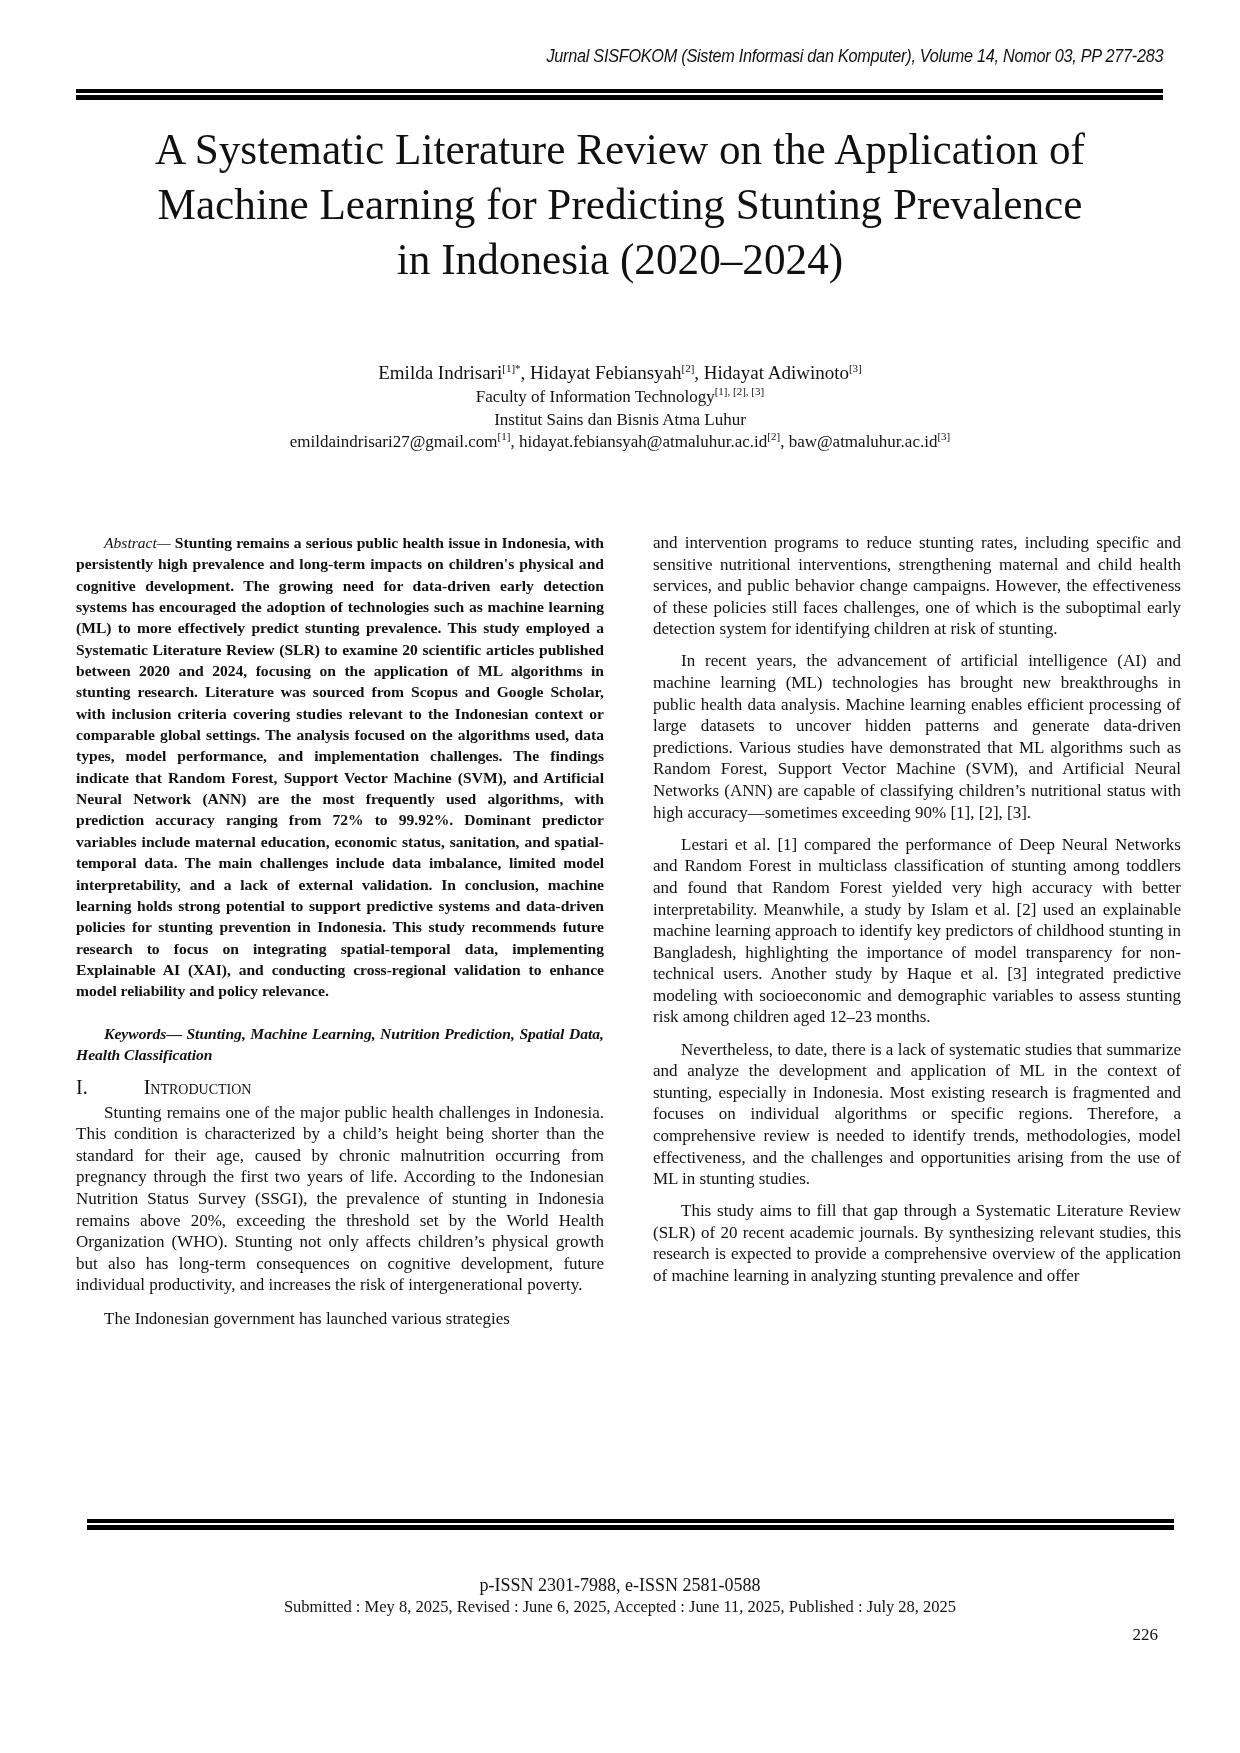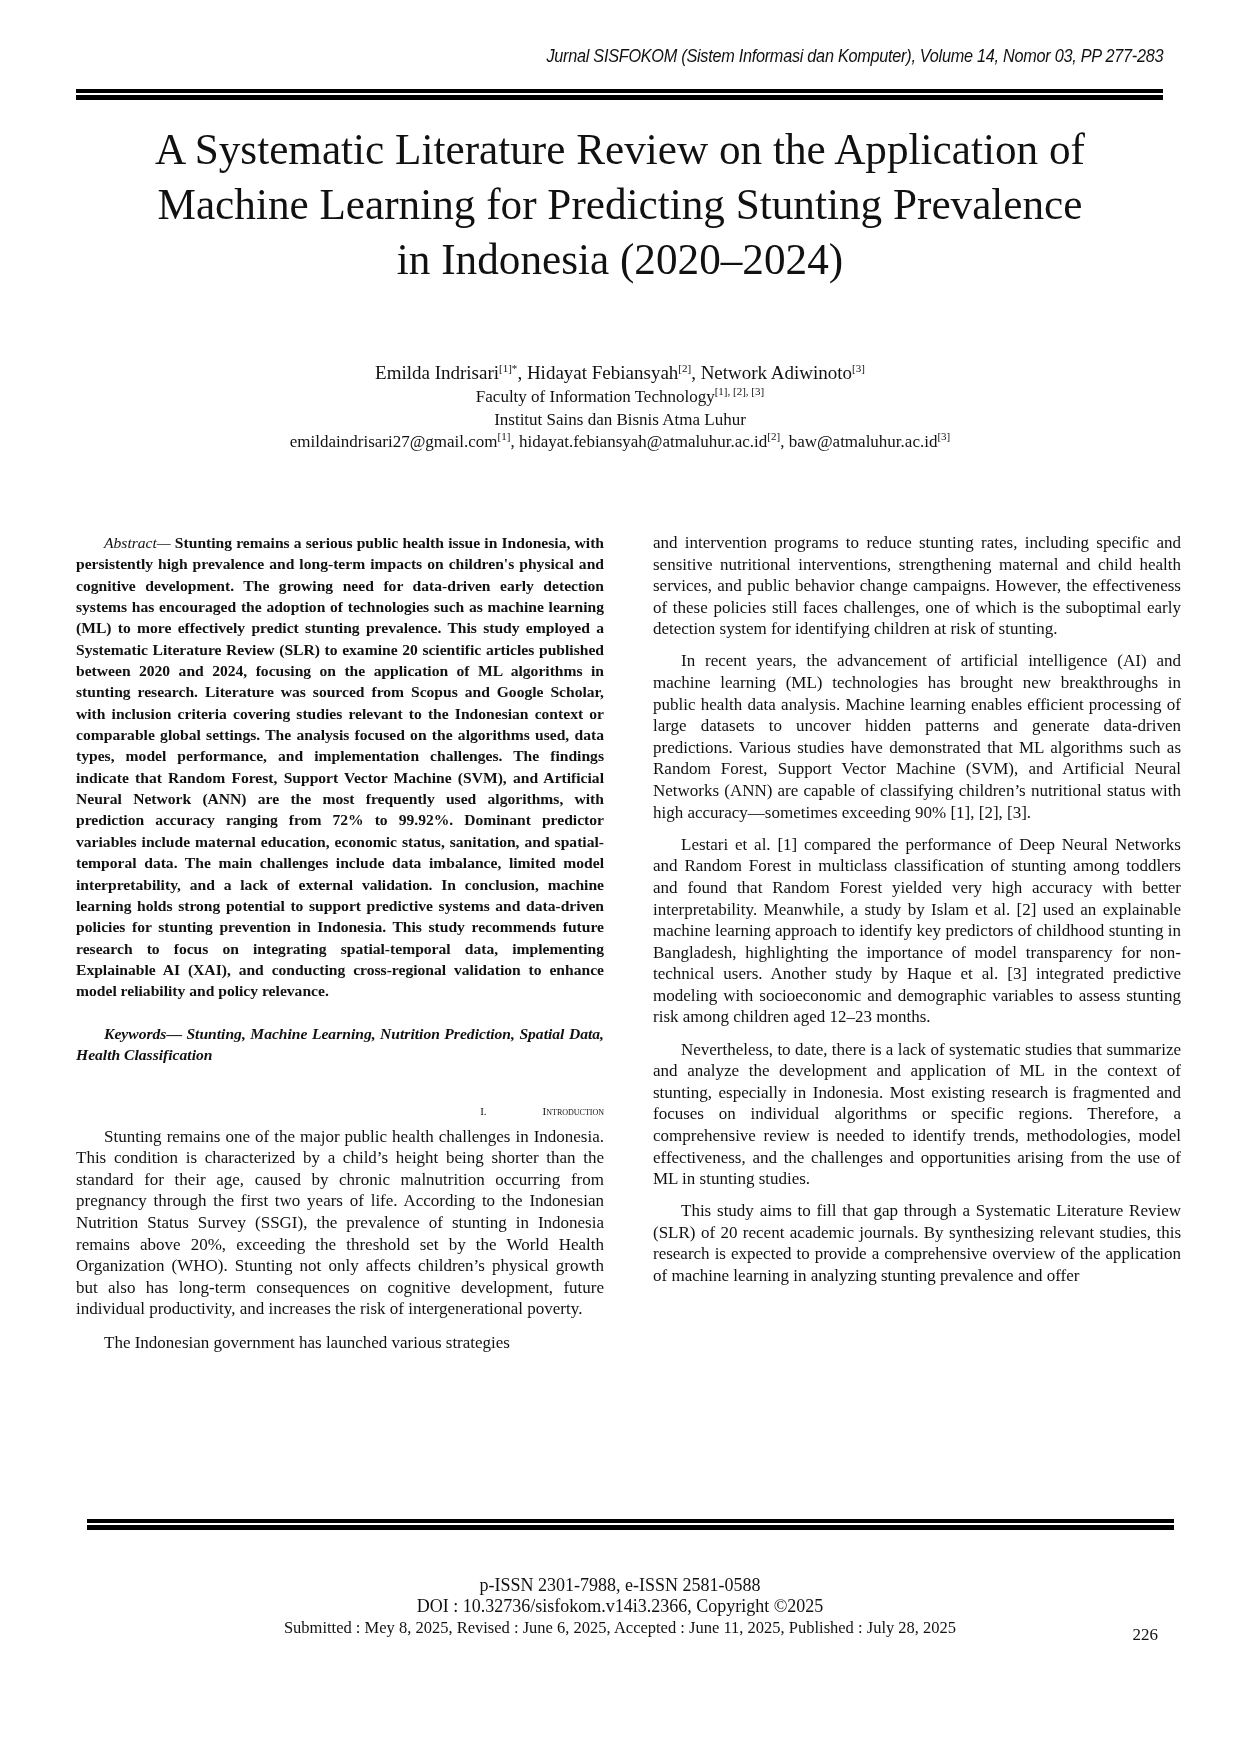--- a/index.html
+++ b/index.html
@@ -36,21 +36,21 @@
       position: absolute; top: 532px; width: 528px;
       font-family: "Liberation Serif", serif; color: #111;
       text-align: justify;
     }
     .col-left { left: 76px; }
     .col-right { left: 636px; margin-left: 17px; }
 
     .abstract { font-weight: bold; font-size: 15.6px; line-height: 21.35px; text-indent: 28px; margin: 0; }
     .abstract .lead { font-style: italic; font-weight: normal; }
     .keywords { font-weight: bold; font-style: italic; font-size: 15.6px; line-height: 21.5px; text-indent: 28px; margin: 21px 0 0 0; }
-    .section-heading { text-align: right; font-size: 11px; line-height: 22px; margin: 34px 0 4px 0; text-indent: 0; }
+    .section-heading { text-align: left; font-size: 20px; line-height: 22px; margin: 10px 0 4px 0; text-indent: 0; }
     .section-heading .num { display: inline-block; margin-right: 56px; }
     .section-heading .sc { font-variant: small-caps; }
     .para { font-size: 17px; line-height: 21.6px; text-indent: 28px; margin: 0 0 10px 0; }
     .col-right .para { margin-bottom: 10.5px; }
 
     .footer-block {
       position: absolute; top: 1575px; left: 120px; width: 1000px;
       text-align: center; font-family: "Liberation Serif", serif; color: #111;
     }
     .footer-line { font-size: 18px; line-height: 21px; }
@@ -67,21 +67,21 @@
 <div class="rule rule-top"></div>
 
 <div class="title">
   <div>A Systematic Literature Review on the Application of</div>
   <div>Machine Learning for Predicting Stunting Prevalence</div>
   <div>in Indonesia (2020–2024)</div>
 </div>
 
 <div class="authors-block">
   <div class="authors">
-    <span>Emilda Indrisari</span><sup>[1]*</sup><span>, </span><span>Hidayat Febiansyah</span><sup>[2]</sup><span>, </span><span>Network Adiwinoto</span><sup>[3]</sup>
+    <span>Emilda Indrisari</span><sup>[1]*</sup><span>, </span><span>Hidayat Febiansyah</span><sup>[2]</sup><span>, </span><span>Hidayat Adiwinoto</span><sup>[3]</sup>
   </div>
   <div class="affil">
     <span>Faculty of Information Technology</span><sup>[1], [2], [3]</sup>
   </div>
   <div class="affil">Institut Sains dan Bisnis Atma Luhur</div>
   <div class="affil">
     <span>emildaindrisari27@gmail.com</span><sup>[1]</sup><span>, </span><span>hidayat.febiansyah@atmaluhur.ac.id</span><sup>[2]</sup><span>, </span><span>baw@atmaluhur.ac.id</span><sup>[3]</sup>
   </div>
 </div>
 
@@ -100,16 +100,15 @@
   <p class="para">In recent years, the advancement of artificial intelligence (AI) and machine learning (ML) technologies has brought new breakthroughs in public health data analysis. Machine learning enables efficient processing of large datasets to uncover hidden patterns and generate data-driven predictions. Various studies have demonstrated that ML algorithms such as Random Forest, Support Vector Machine (SVM), and Artificial Neural Networks (ANN) are capable of classifying children’s nutritional status with high accuracy—sometimes exceeding 90% [1], [2], [3].</p>
   <p class="para">Lestari et al. [1] compared the performance of Deep Neural Networks and Random Forest in multiclass classification of stunting among toddlers and found that Random Forest yielded very high accuracy with better interpretability. Meanwhile, a study by Islam et al. [2] used an explainable machine learning approach to identify key predictors of childhood stunting in Bangladesh, highlighting the importance of model transparency for non-technical users. Another study by Haque et al. [3] integrated predictive modeling with socioeconomic and demographic variables to assess stunting risk among children aged 12–23 months.</p>
   <p class="para">Nevertheless, to date, there is a lack of systematic studies that summarize and analyze the development and application of ML in the context of stunting, especially in Indonesia. Most existing research is fragmented and focuses on individual algorithms or specific regions. Therefore, a comprehensive review is needed to identify trends, methodologies, model effectiveness, and the challenges and opportunities arising from the use of ML in stunting studies.</p>
   <p class="para">This study aims to fill that gap through a Systematic Literature Review (SLR) of 20 recent academic journals. By synthesizing relevant studies, this research is expected to provide a comprehensive overview of the application of machine learning in analyzing stunting prevalence and offer</p>
 </div>
 
 <div class="rule rule-bottom"></div>
 
 <div class="footer-block">
   <div class="footer-line">p-ISSN 2301-7988, e-ISSN 2581-0588</div>
-  <div class="footer-line">DOI : 10.32736/sisfokom.v14i3.2366, Copyright ©2025</div>
   <div class="footer-dates">Submitted : Mey 8, 2025, Revised : June 6, 2025, Accepted : June 11, 2025, Published : July 28, 2025</div>
 </div>
 <div class="page-number">226</div>
 
 </body></html>

